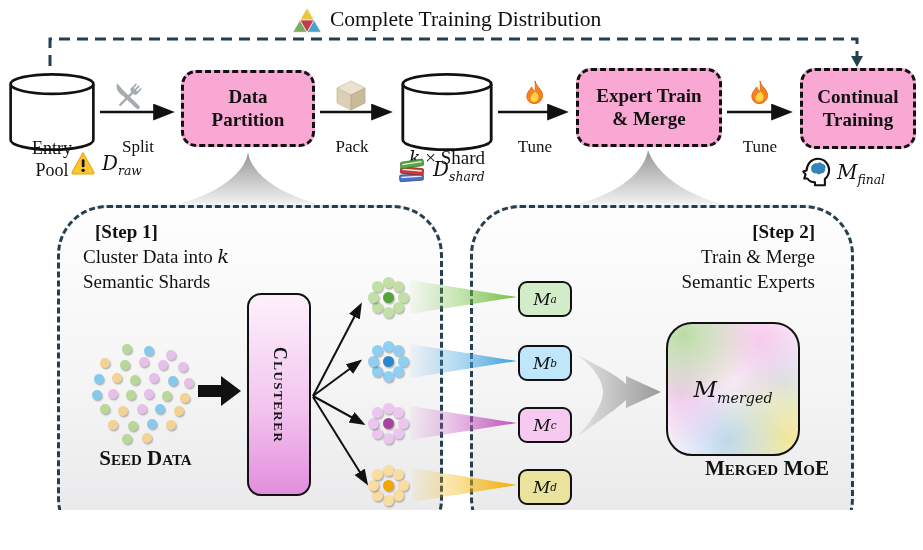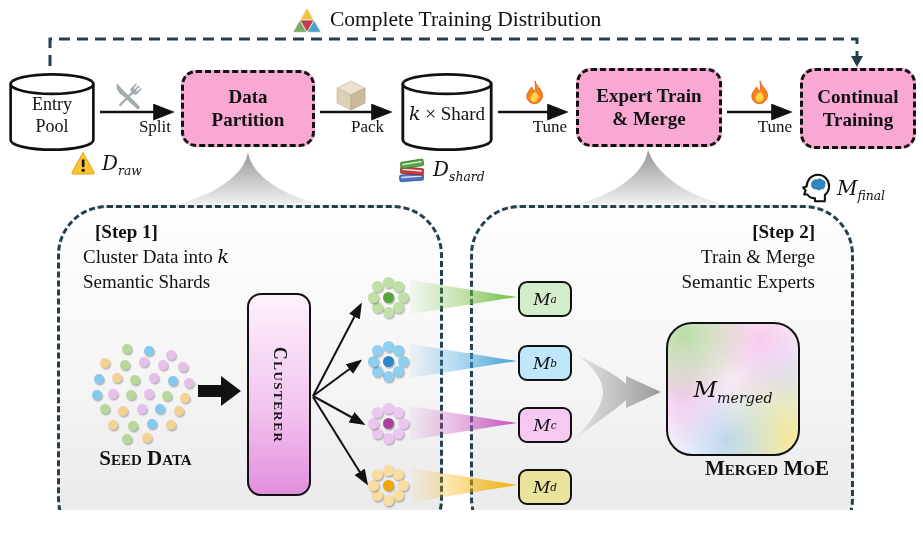--- a/index.html
+++ b/index.html
@@ -5,22 +5,22 @@
   html,body{margin:0;padding:0;background:#fff;}
   .canvas{position:relative;width:923px;height:510px;background:#ffffff;
           font-family:"Liberation Serif",serif;color:#111;overflow:hidden;}
   .bigbox{position:absolute;z-index:1;border:3px dashed #24404f;border-radius:50px;
           background:linear-gradient(180deg,#fefefe 0%,#f4f4f5 55%,#e7e7e9 100%);}
   #overlay{position:absolute;left:0;top:0;z-index:2;}
   .ct{position:absolute;z-index:3;}
   .dashbox{border:3px dashed #111;border-radius:15px;background:#f9a8d4;
            display:flex;flex-direction:column;align-items:center;justify-content:center;
            text-align:right;font-weight:bold;font-size:19px;line-height:1.18;}
-  .cyl-label{position:absolute;left:0;right:0;text-align:center;font-size:18px;line-height:1.2;}
-  .arrow-label{font-size:17px;text-align:right;}
+  .cyl-label{position:absolute;left:0;right:0;text-align:center;font-size:18px;line-height:1.2;margin-top:44px;}
+  .arrow-label{font-size:17px;text-align:center;margin-top:20px;}
   .mathit{font-style:italic;font-family:"DejaVu Serif",serif;}
   .msub{font-style:italic;font-family:"DejaVu Serif",serif;font-size:0.62em;}
   sub{line-height:0;}
   .subrow{display:flex;align-items:center;gap:6px;font-size:20px;}
   .steptext{font-size:19px;line-height:25px;}
   .steptext .st-title{font-weight:bold;margin-left:12px;}
   .smallcaps{font-variant:small-caps;font-weight:bold;}
   .clusterer{border:2.5px solid #111;border-radius:14px;
              background:linear-gradient(180deg,#fcf1fb 0%,#f3c6ef 55%,#e28fdd 100%);}
   .clusterer span{position:absolute;left:50%;top:50%;white-space:nowrap;
@@ -220,21 +220,21 @@
     <path d="M12 1.5 C12.5 5 16 7 17.5 10.5 C19 14.2 17 19 12.3 19.6 C7.5 20.2 4.8 16 5.6 12.6 C6.2 10 8 8.6 9.3 6.3 C10 8.3 11.3 9 12 10 C12.8 8 12.2 4.5 12 1.5 Z" fill="#f5821f" stroke="#e25f12" stroke-width="0.7"></path>
     <path d="M12 9.5 C13.5 11.5 15.2 12.8 14.8 15.2 C14.4 17.5 12.6 18.4 11.6 18.4 C9.6 18.4 8.2 16.9 8.4 15 C8.6 13.3 9.8 12.3 10.6 10.7 C11 11.7 11.6 12 12 9.5 Z" fill="#ffd348"></path>
   </svg>
   <div class="ct arrow-label" style="left:728px;top:117px;width:64px">Tune</div>
 
   <div class="ct dashbox" style="left:800px;top:68px;width:110px;height:75px">
     <div>Continual</div>
     <div>Training</div>
   </div>
 
-  <div class="ct subrow" style="left:799px;top:172px">
+  <div class="ct subrow" style="left:799px;top:156px">
     <svg width="32" height="32" viewBox="0 0 34 34">
       <path d="M20 3 C27 3 32 8.5 32 15 C32 19.5 30 22.5 27.5 24.5 L27.5 31 L17 31 L17 28 C13 28 10.5 26.5 9 24 L5.5 24 L7 19.5 L4.5 16.5 L8 15.5 C8.5 8 13.5 3 20 3 Z" fill="#fff" stroke="#111" stroke-width="2.2" stroke-linejoin="round"></path>
       <path d="M13.5 13.5 C13 9.5 17 7.5 19.5 8.5 C20.5 6.8 24 7 25 9 C27.5 9 28.5 12 27 13.8 C28 16 26 18.3 23.5 17.8 C22.5 19.3 19.5 19.3 18.5 17.8 C15.5 18.6 13 16 13.5 13.5 Z" fill="#2f86c0" stroke="#1b5e8e" stroke-width="0.8"></path>
     </svg>
     <span><span class="mathit">M</span><sub class="msub">final</sub></span>
   </div>
 
   <div class="ct steptext" style="left:83px;top:219px">
     <div class="st-title">[Step 1]</div>
     <div><span>Cluster Data into </span><span class="mathit">k</span></div>

